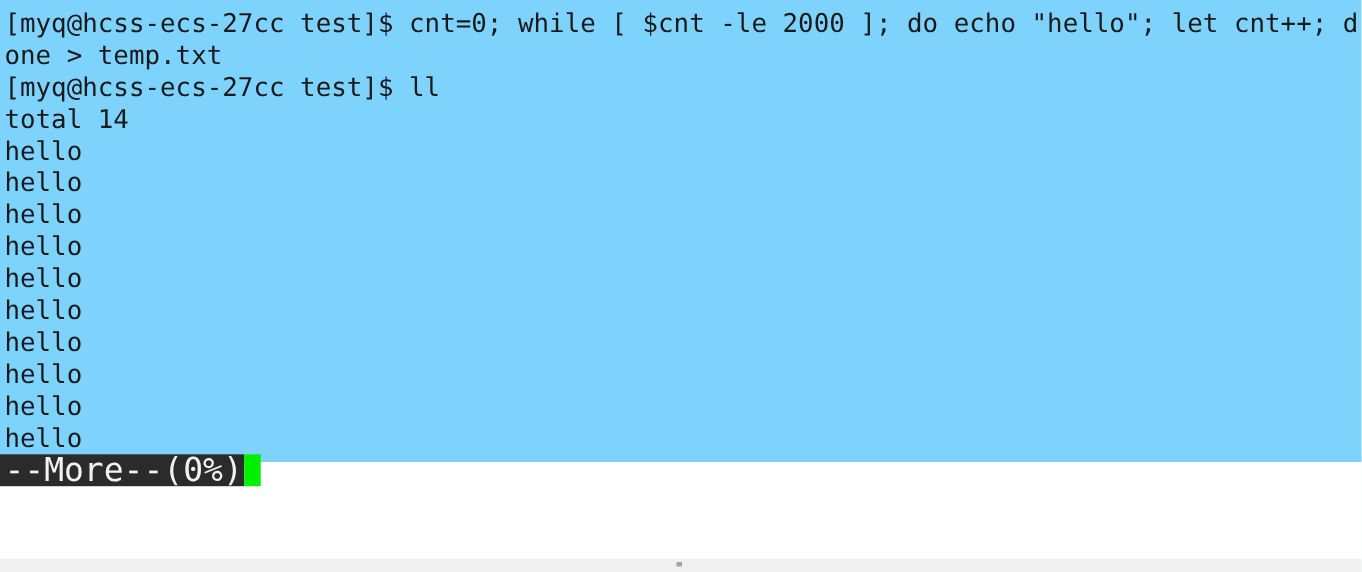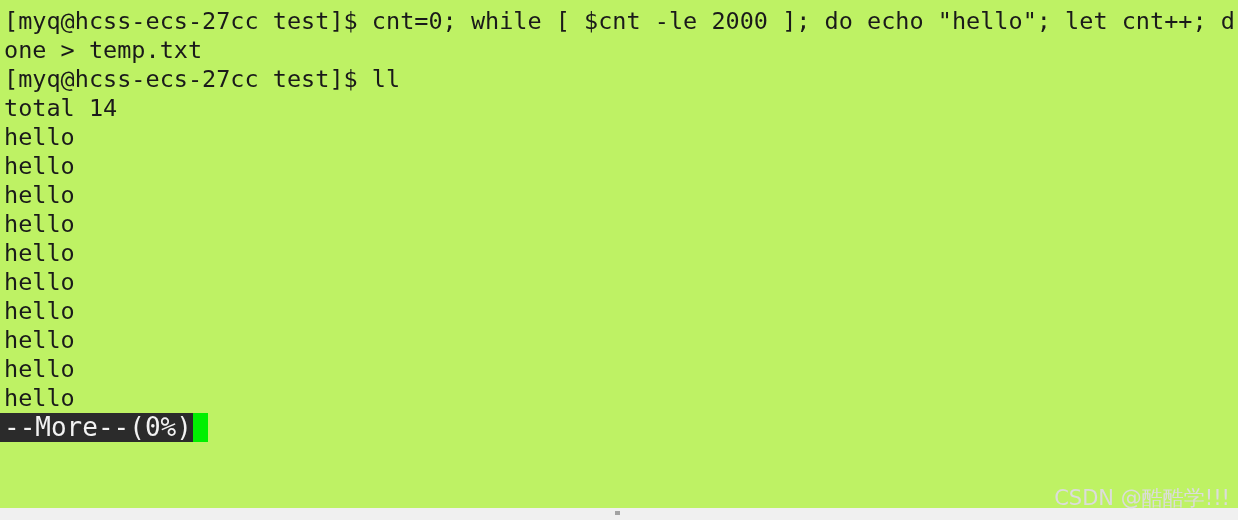--- a/index.html
+++ b/index.html
@@ -15,22 +15,22 @@
     background: #ffffff;
     overflow: hidden;
     font-family: "DejaVu Sans Mono", "Liberation Mono", monospace;
   }
 
   #terminal {
     position: absolute;
     left: 0;
     top: 0;
     width: 1238px;
-    height: 508px;
-    background: #bef264;
+    height: 420px;
+    background: #7dd3fc;
     padding: 0;
     box-sizing: border-box;
   }
 
   .term-line {
     position: relative;
     height: 29px;
     line-height: 29px;
     font-size: 23.5px;
     letter-spacing: 0px;
@@ -42,21 +42,21 @@
 
   .term-line:first-child {
     margin-top: 7px;
   }
 
   
   .more-line {
     position: relative;
     height: 29px;
     line-height: 29px;
-    font-size: 26px;
+    font-size: 30px;
     white-space: pre;
     padding-left: 0;
     display: flex;
     align-items: stretch;
   }
 
   .more-text {
     background: #2b2b2b;
     color: #f2f2f2;
     padding-left: 4px;
@@ -130,15 +130,14 @@
     <div class="more-line">
       <span class="more-text">--More--(0%)</span>
       <span class="more-cursor"></span>
     </div>
 
   </div>
 
   <div id="bottom-strip"></div>
   <div id="strip-mark"></div>
 
-  <div id="watermark">CSDN @酷酷学!!!</div>
 
 </div>
 
 </body></html>

